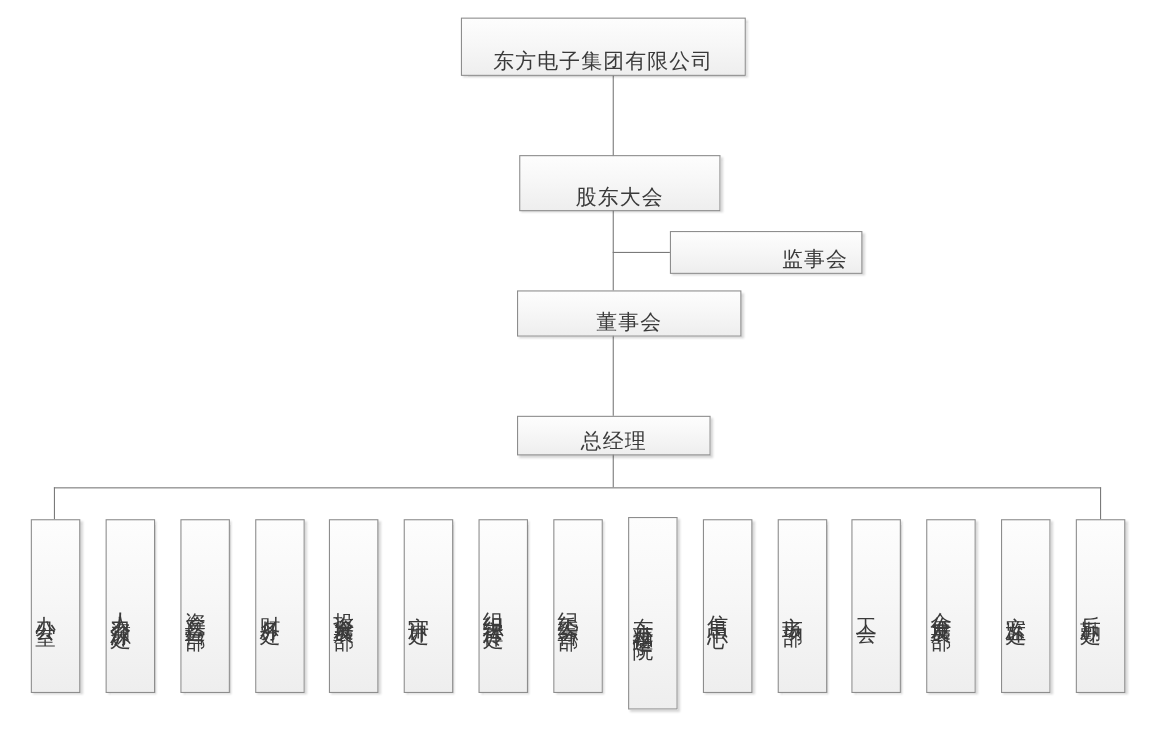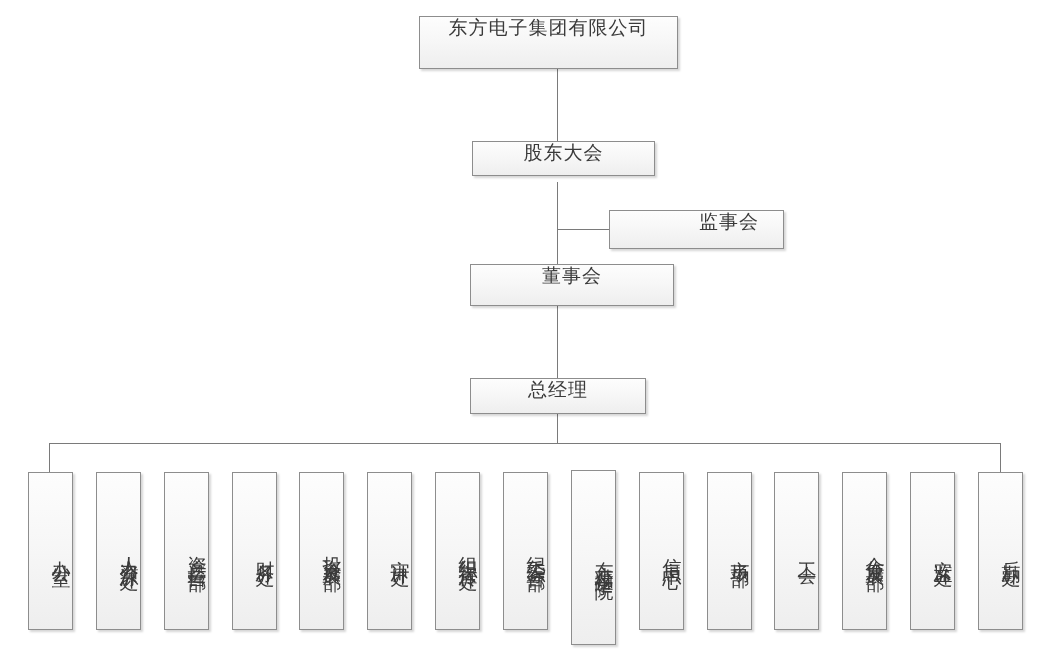--- a/index.html
+++ b/index.html
@@ -20,21 +20,21 @@
   }
 
   
   .node {
     position: absolute;
     box-sizing: border-box;
     border: 1px solid #8d8d8d;
     background: linear-gradient(to bottom, #fdfdfd 0%, #f7f7f7 45%, #eeeeee 100%);
     box-shadow: 2px 2px 2px rgba(0,0,0,0.16);
     display: flex;
-    align-items: flex-start;
+    align-items: flex-end;
     justify-content: center;
     color: #3a3a3a;
     line-height: 1.18;
   }
 
   
   .node.horiz {
     font-size: 19px;
     letter-spacing: 1px;
     white-space: nowrap;
@@ -50,21 +50,21 @@
     padding: 6px 0;
   }
 
   .node-label {
     display: block;
   }
 
   
   .node.align-right-text {
     justify-content: flex-end;
-    padding-right: 24px;
+    padding-right: 12px;
   }
 
   
   .conn {
     position: absolute;
     background: #7a7a7a;
   }
   .conn.v { width: 1px; }
   .conn.h { height: 1px; }
 </style>
@@ -86,21 +86,21 @@
   <div class="conn h" style="left:49px; top:443px; width:952px;"></div>
 
   <div class="conn v" style="left:49px; top:443px; height:29px;"></div>
 
   <div class="conn v" style="left:1000px; top:443px; height:29px;"></div>
 
   <div class="node horiz" style="left:419px; top:16px; width:259px; height:53px;">
     <span class="node-label">东方电子集团有限公司</span>
   </div>
 
-  <div class="node horiz" style="left:472px; top:141px; width:183px; height:35px;">
+  <div class="node horiz" style="left:472px; top:141px; width:183px; height:51px;">
     <span class="node-label">股东大会</span>
   </div>
 
   <div class="node horiz align-right-text" style="left:609px; top:210px; width:175px; height:39px;">
     <span class="node-label">监事会</span>
   </div>
 
   <div class="node horiz" style="left:470px; top:264px; width:204px; height:42px;">
     <span class="node-label">董事会</span>
   </div>

